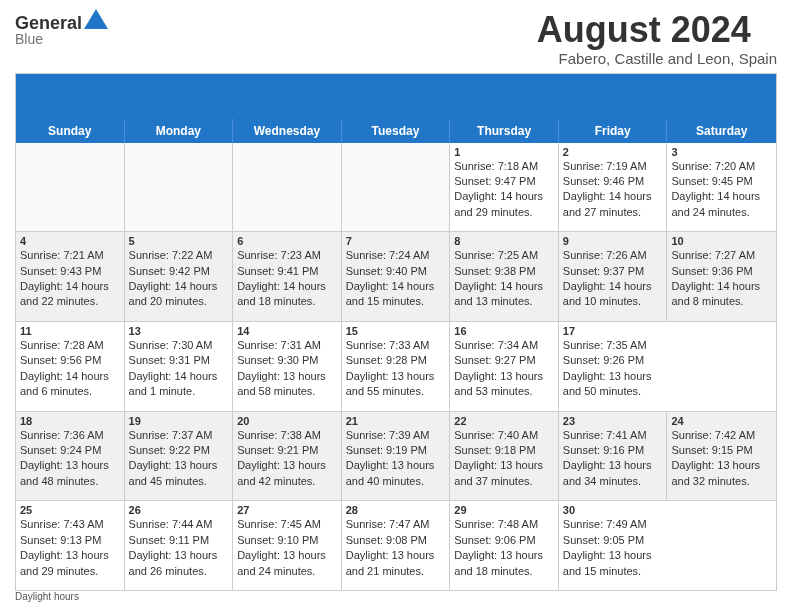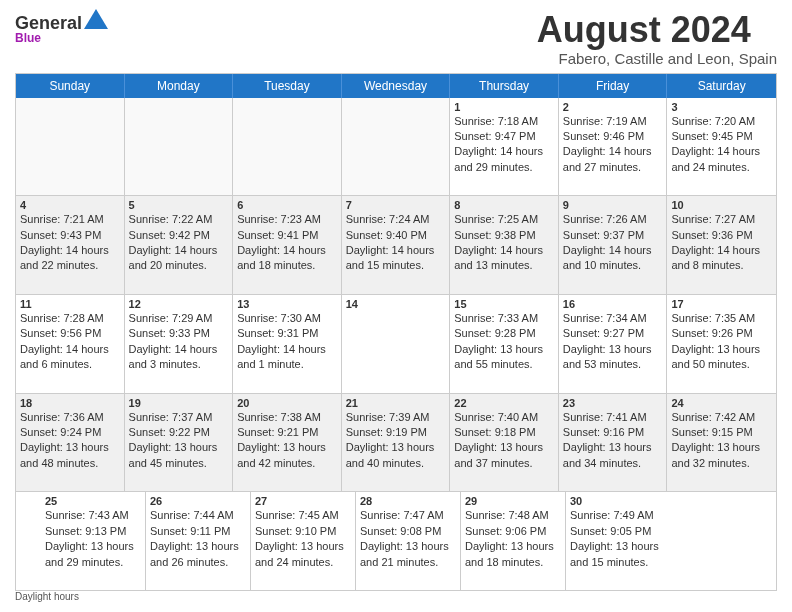--- a/index.html
+++ b/index.html
@@ -60,38 +60,39 @@
       border: 1px solid #ccc;
     }
     .cal-header {
       display: grid;
       grid-template-columns: repeat(7, 1fr);
       background: #2176c7;
     }
     .cal-header-cell {
       color: #fff;
       font-size: 12px;
-      font-weight: normal;
+      font-weight: bold;
       text-align: center;
       padding: 5px 2px;
       border-right: 1px solid #4a90d9;
+      margin-top: 45px;
     }
     .cal-header-cell:last-child { border-right: none; }
     .cal-body {
       flex: 1;
       display: flex;
       flex-direction: column;
     }
     .cal-row {
       display: grid;
       grid-template-columns: repeat(7, 1fr);
       flex: 1;
       border-bottom: 1px solid #ccc;
     }
-    .cal-row:last-child { border-bottom: none; margin-left: 25px; }
+    .cal-row:last-child { border-bottom: none; }
     .cal-cell {
       border-right: 1px solid #ccc;
       padding: 3px 4px;
       font-size: 9px;
       color: #333;
       vertical-align: top;
       min-height: 0;
       background: #fff;
     }
     .cal-cell:last-child { border-right: none; }
@@ -118,35 +119,35 @@
 
 <div class="page">
   <div class="header">
     <div class="logo">
       <div class="logo-text">
         <span>
           <span style="font-size:18px;font-weight:bold;color:#333;">General</span><svg class="logo-icon" viewBox="0 0 24 20" xmlns="http://www.w3.org/2000/svg">
               <polygon points="0,20 12,0 24,20" fill="#2176c7"></polygon>
             </svg>
         </span>
-        <span style="font-size:12px;font-weight:bold;color:#a21caf;">Blue</span>
+        <span style="font-size:14px;font-weight:normal;color:#737373;">Blue</span>
       </div>
     </div>
     <div class="title-section">
       <div class="main-title">August 2024</div>
       <div class="subtitle">Fabero, Castille and Leon, Spain</div>
     </div>
   </div>
 
   <div class="calendar">
     <div class="cal-header">
       <div class="cal-header-cell">Sunday</div>
       <div class="cal-header-cell">Monday</div>
+      <div class="cal-header-cell">Wednesday</div>
       <div class="cal-header-cell">Tuesday</div>
-      <div class="cal-header-cell">Wednesday</div>
       <div class="cal-header-cell">Thursday</div>
       <div class="cal-header-cell">Friday</div>
       <div class="cal-header-cell">Saturday</div>
     </div>
     <div class="cal-body" id="cal-body">
     <div class="cal-row">
           <div class="cal-cell empty"></div>
           <div class="cal-cell empty"></div>
           <div class="cal-cell empty"></div>
           <div class="cal-cell empty"></div>
@@ -225,35 +226,32 @@
         </div>
         <div class="cal-row">
           <div class="cal-cell">
             <div class="day-num">11</div>
             <div class="day-info">Sunrise: 7:28 AM
 Sunset: 9:56 PM
 Daylight: 14 hours
 and 6 minutes.</div>
           </div>
           <div class="cal-cell">
-            <div class="day-num">12</div>
-            <div class="day-info">Sunrise: 7:29 AM
-Sunset: 9:33 PM
-Daylight: 14 hours
-and 3 minutes.</div>
-          </div>
-          <div class="cal-cell">
             <div class="day-num">13</div>
             <div class="day-info">Sunrise: 7:30 AM
 Sunset: 9:31 PM
 Daylight: 14 hours
 and 1 minute.</div>
           </div>
           <div class="cal-cell">
             <div class="day-num">14</div>
+            <div class="day-info">Sunrise: 7:31 AM
+Sunset: 9:30 PM
+Daylight: 13 hours
+and 58 minutes.</div>
           </div>
           <div class="cal-cell">
             <div class="day-num">15</div>
             <div class="day-info">Sunrise: 7:33 AM
 Sunset: 9:28 PM
 Daylight: 13 hours
 and 55 minutes.</div>
           </div>
           <div class="cal-cell">
             <div class="day-num">16</div>

